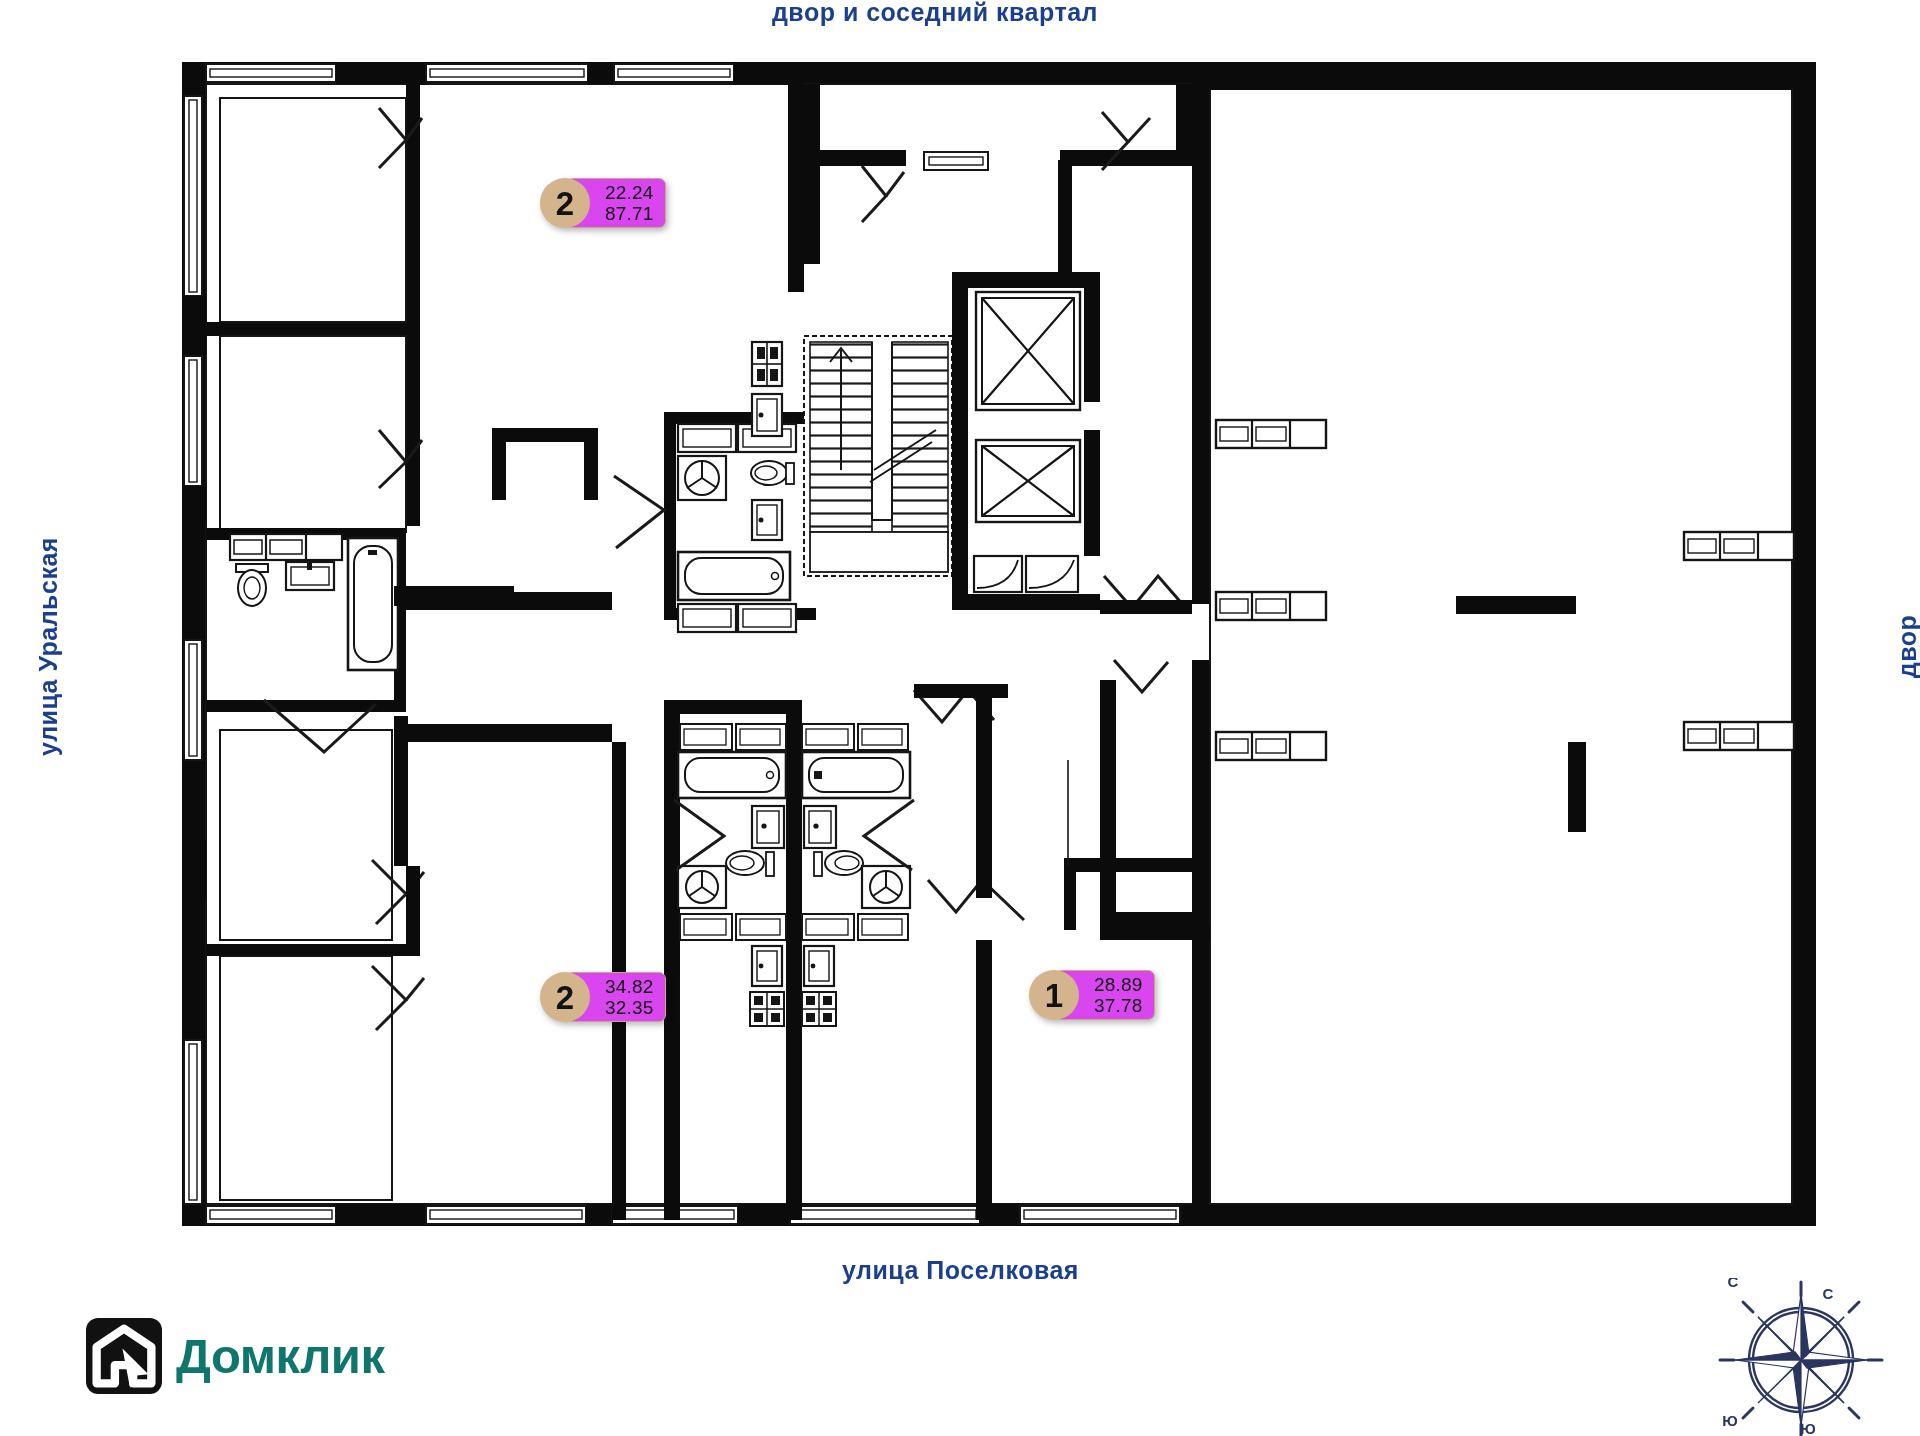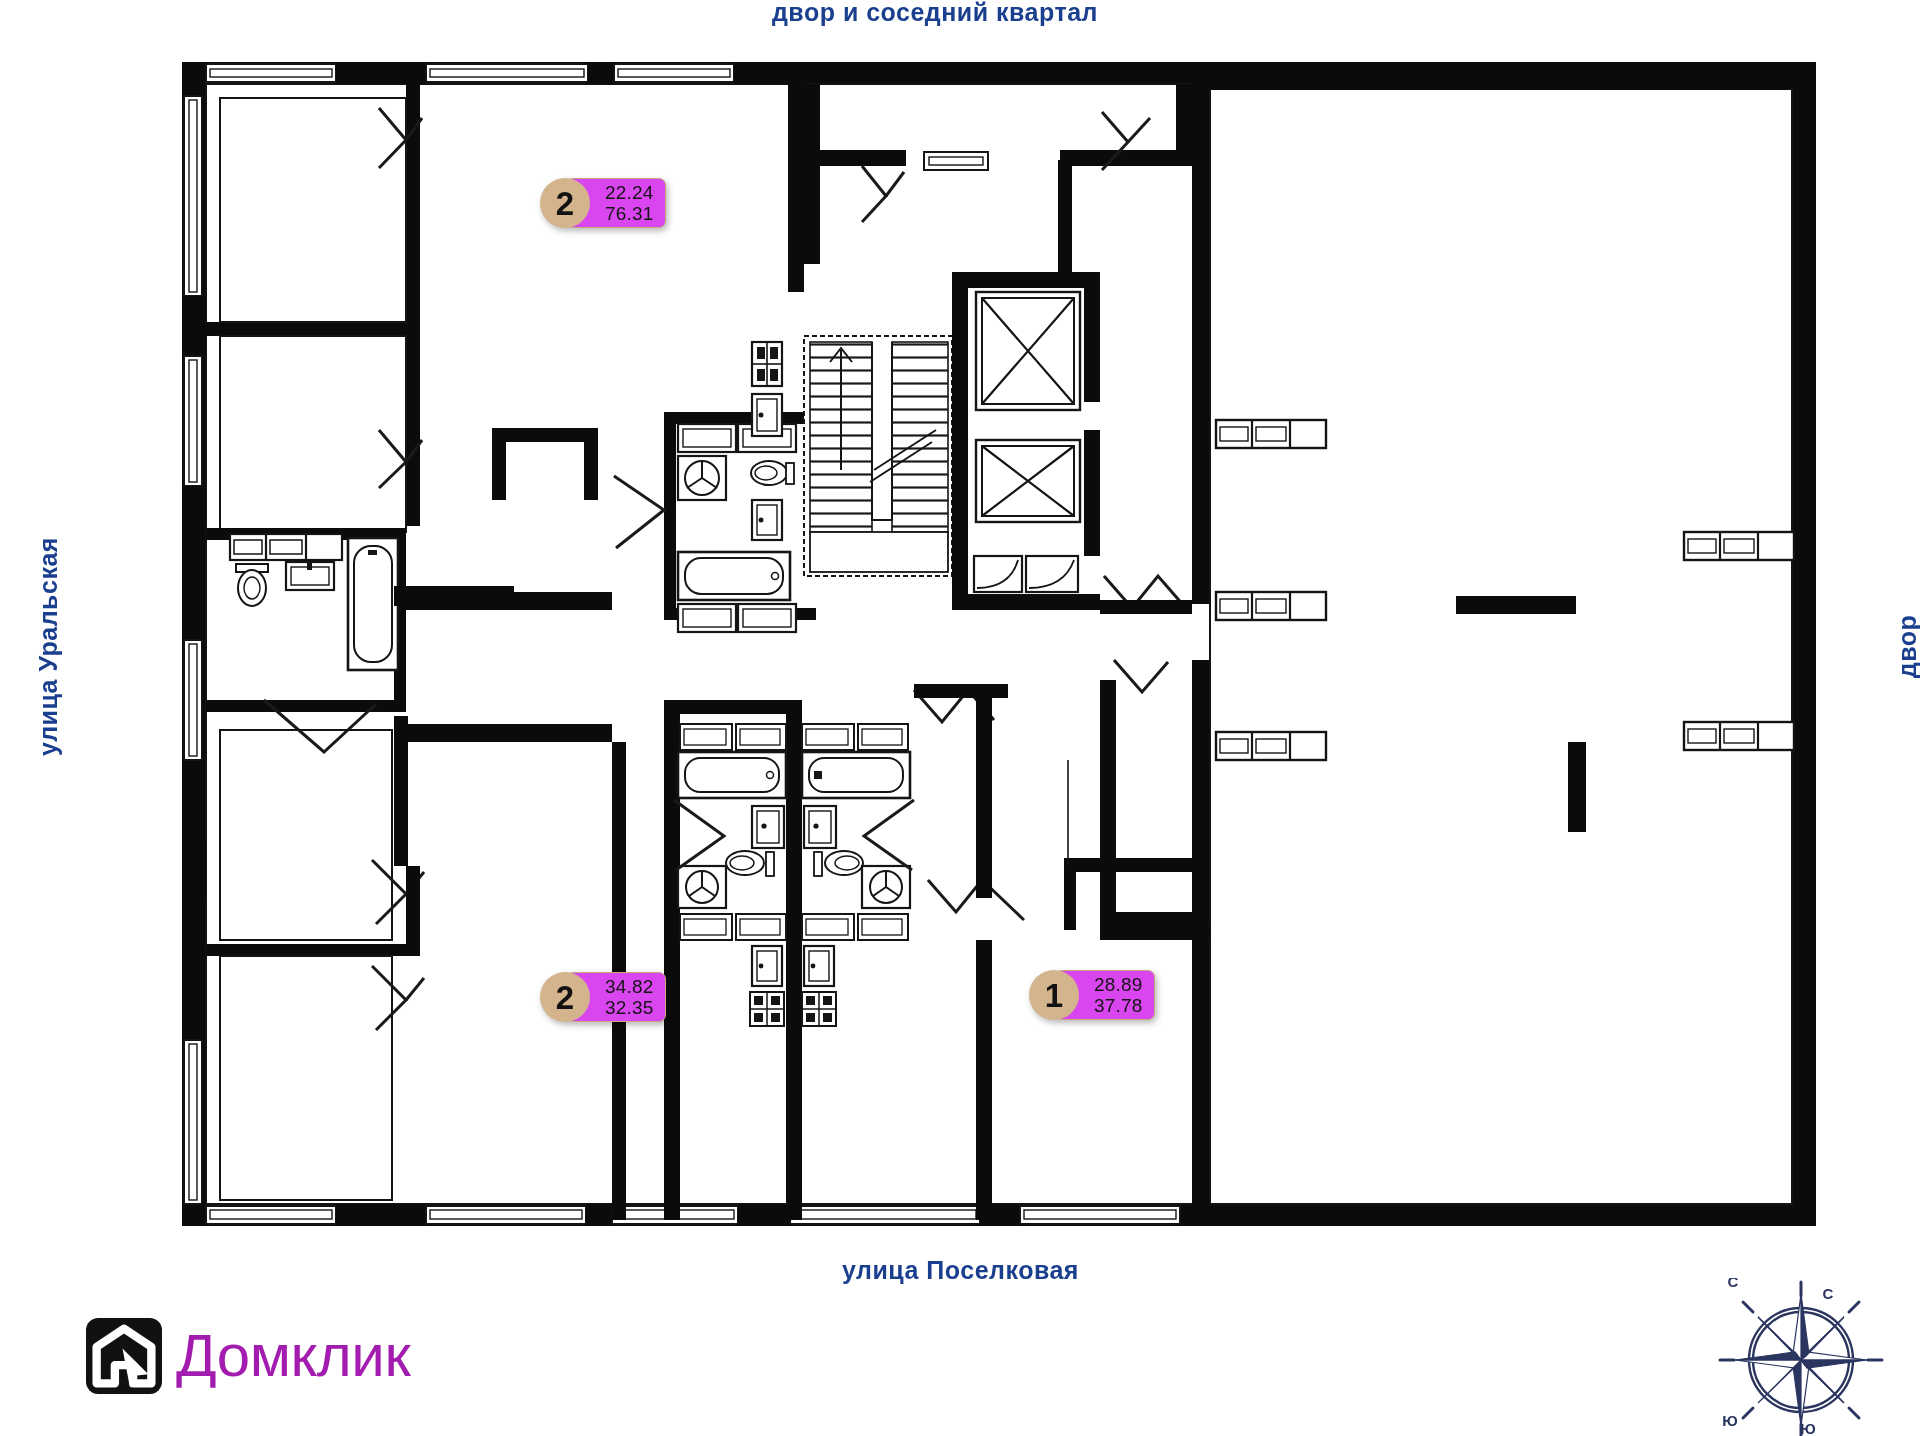--- a/index.html
+++ b/index.html
@@ -105,23 +105,23 @@
     top: 1318px;
     display: flex;
     align-items: center;
     gap: 14px;
   }
   #logo-mark {
     width: 76px;
     height: 76px;
   }
   #logo-text {
-    font-size: 60px;
-    font-weight: normal;
-    color: #a21caf;
+    font-size: 49px;
+    font-weight: bold;
+    color: #0f766e;
     letter-spacing: -0.5px;
     line-height: 1;
   }
 
   
   #compass {
     position: absolute;
     left: 1692px;
     top: 1278px;
     width: 170px;
@@ -599,21 +599,21 @@
   <div class="street-label" id="label-left">
     <span>улица Уральская</span>
   </div>
   <div class="street-label" id="label-right">
     <span>двор</span>
   </div>
 
   <div class="badge" id="badge-0" style="left:516px;top:178px;">
     <div class="badge-box">
       <div class="badge-line">22.24</div>
-      <div class="badge-line">76.31</div>
+      <div class="badge-line">87.71</div>
     </div>
     <div class="badge-circle">2</div>
   </div>
 
   <div class="badge" id="badge-1" style="left:516px;top:972px;">
     <div class="badge-box">
       <div class="badge-line">34.82</div>
       <div class="badge-line">32.35</div>
     </div>
     <div class="badge-circle">2</div>

